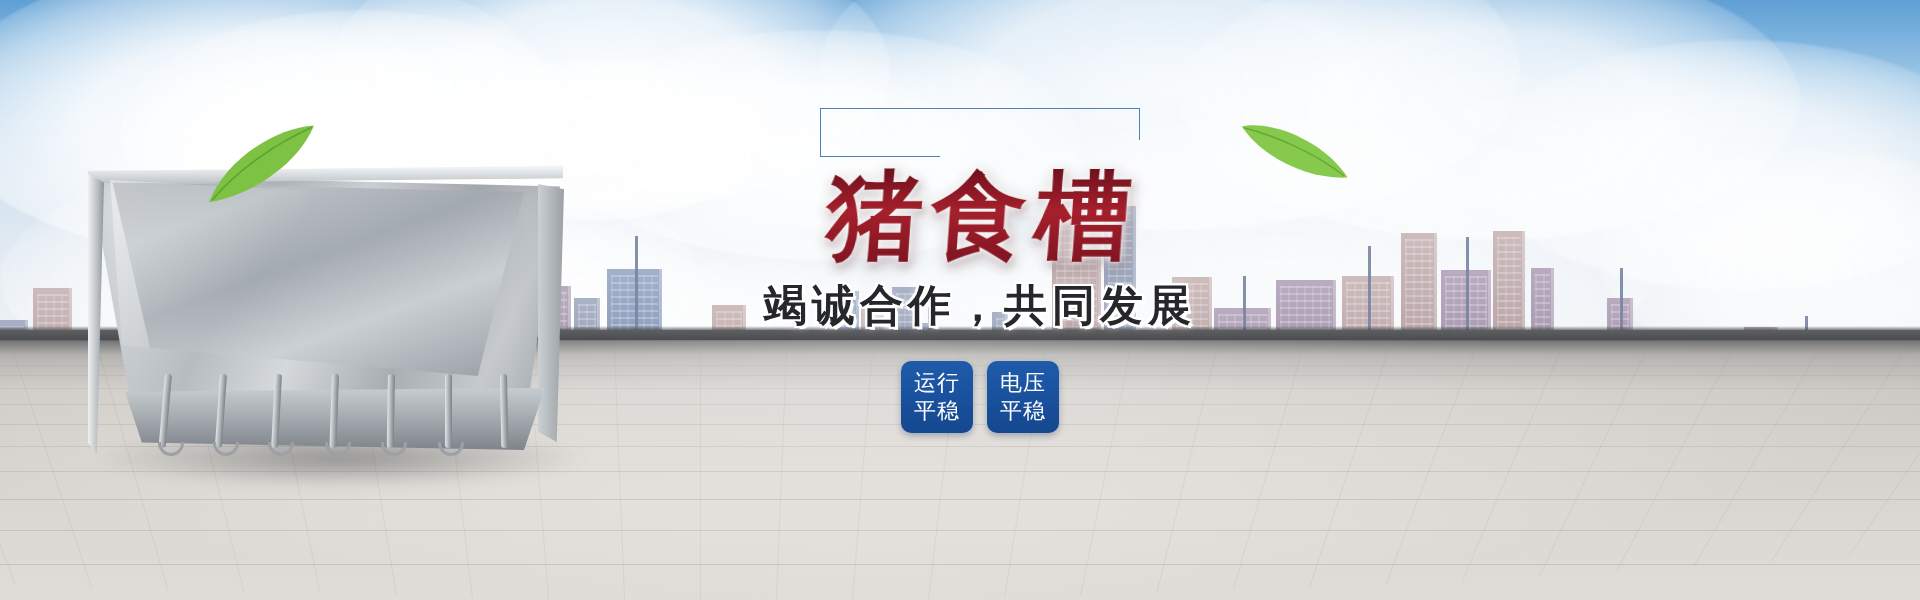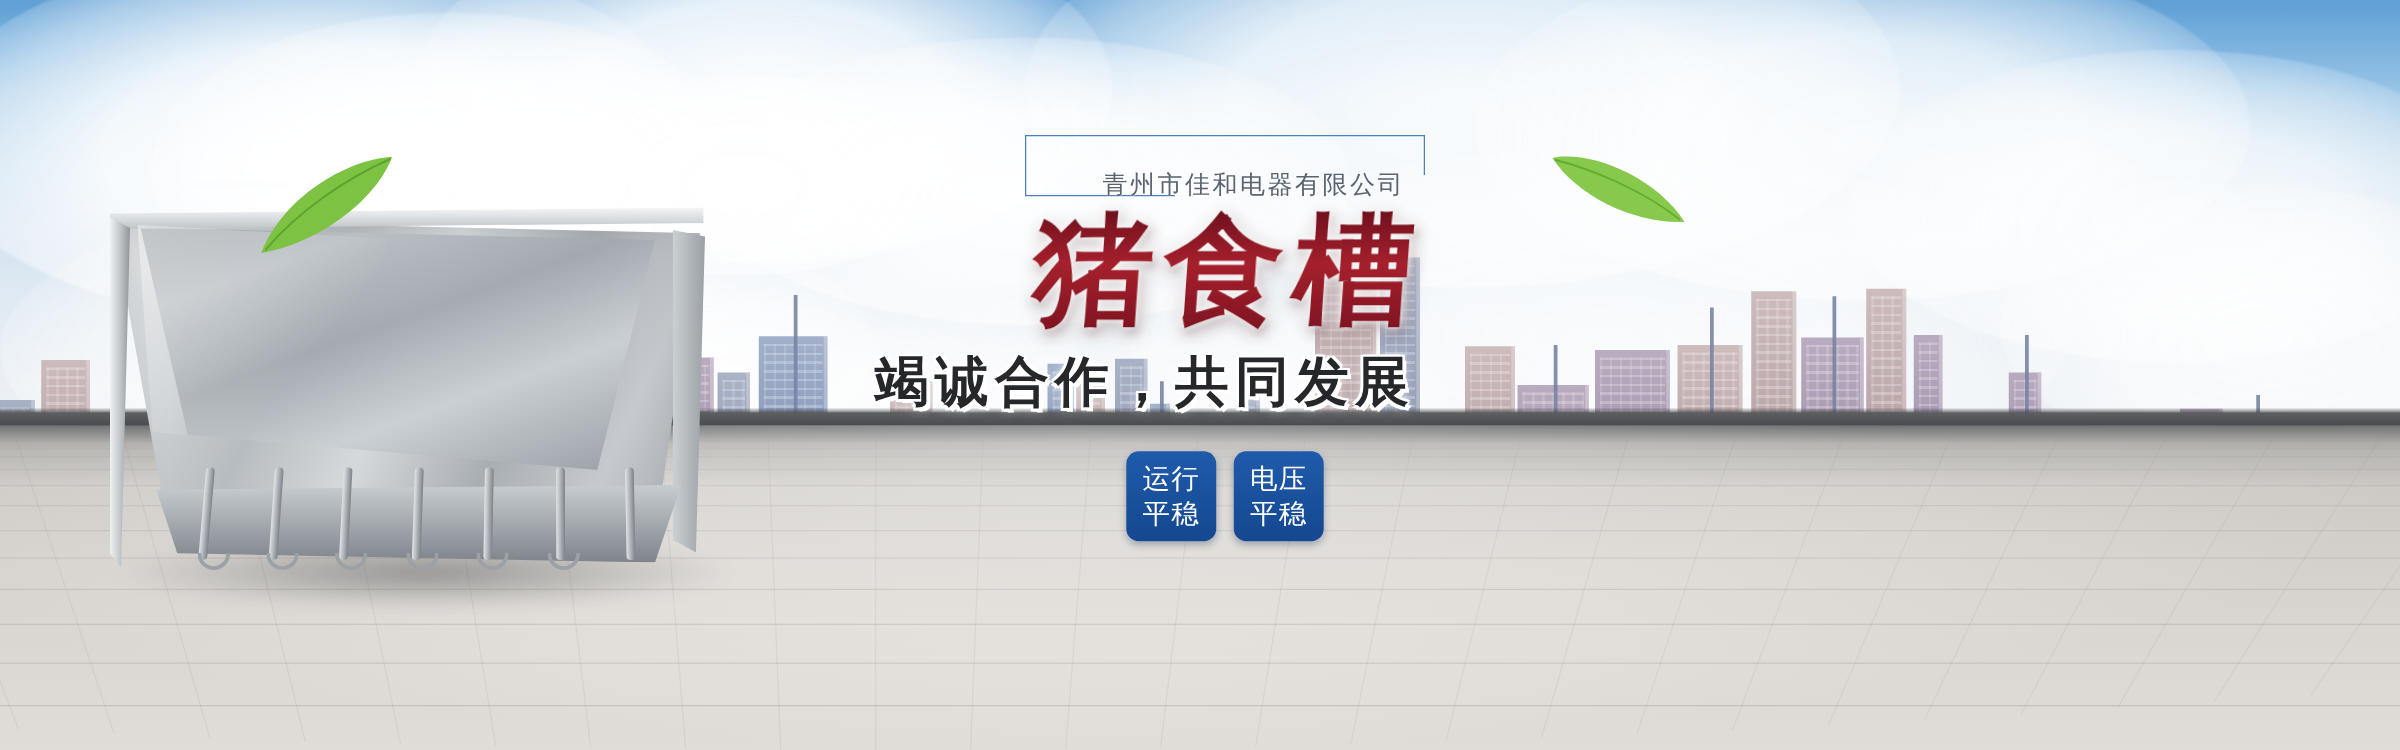--- a/index.html
+++ b/index.html
@@ -196,21 +196,21 @@
     -webkit-background-clip:text; background-clip:text;
     -webkit-text-fill-color:transparent;
     filter:drop-shadow(0 0 3px rgba(255,255,255,.95))
            drop-shadow(0 0 7px rgba(255,255,255,.85))
            drop-shadow(2px 4px 3px rgba(60,20,25,.35));
     transform:skewX(-4deg);
     padding-left:6px;
   }
 
   .slogan{
-    margin-top:10px; text-align:left;
+    margin-top:10px; text-align:center;
     font-size:43px; font-weight:bold; letter-spacing:5px;
     color:#26272b;
     text-shadow:
       2px 0 0 #fff, -2px 0 0 #fff, 0 2px 0 #fff, 0 -2px 0 #fff,
       2px 2px 0 #fff, -2px 2px 0 #fff, 2px -2px 0 #fff, -2px -2px 0 #fff,
       3px 3px 0 #fff, 0 0 10px rgba(255,255,255,.9);
   }
 
   .badges{
     margin-top:26px; display:flex; justify-content:center; gap:14px;
@@ -384,21 +384,20 @@
     </svg>
   </div>
 
   <div class="content">
 
     <div class="namebox">
       <div class="bx-top"></div>
       <div class="bx-left"></div>
       <div class="bx-right"></div>
       <div class="bx-bot-l"></div>
-      <div class="company">青州市佳和电器有限公司</div>
     </div>
 
     <div class="title">猪食槽</div>
 
     <div class="slogan">竭诚合作，共同发展</div>
 
     <div class="badges" id="badges">
         <div class="badge">
           <span>运行</span>
           <span>平稳</span>

